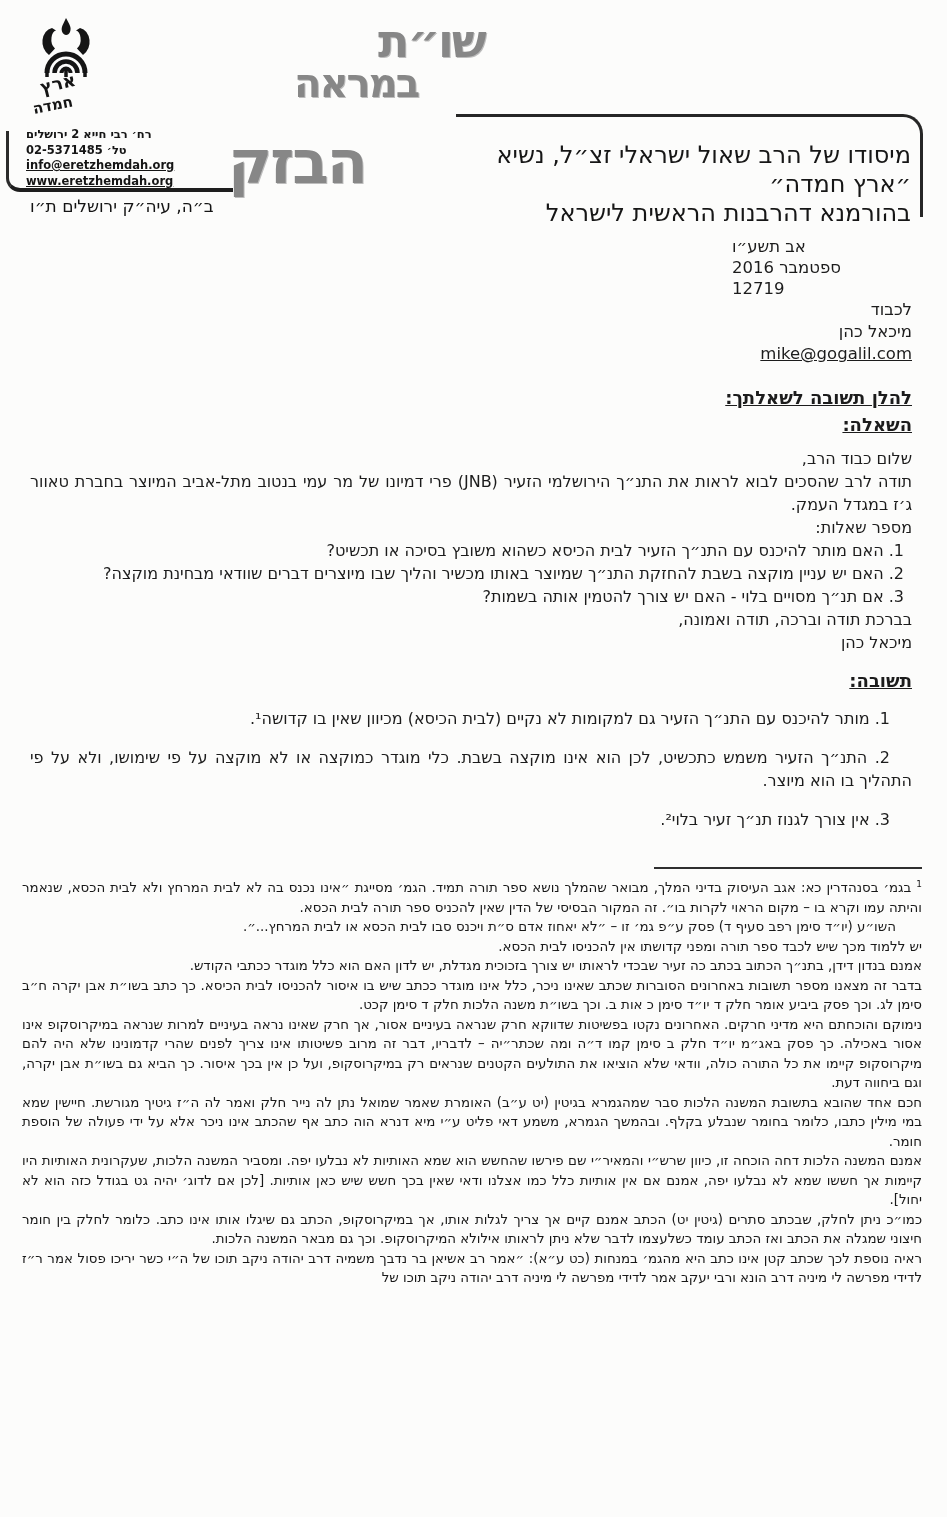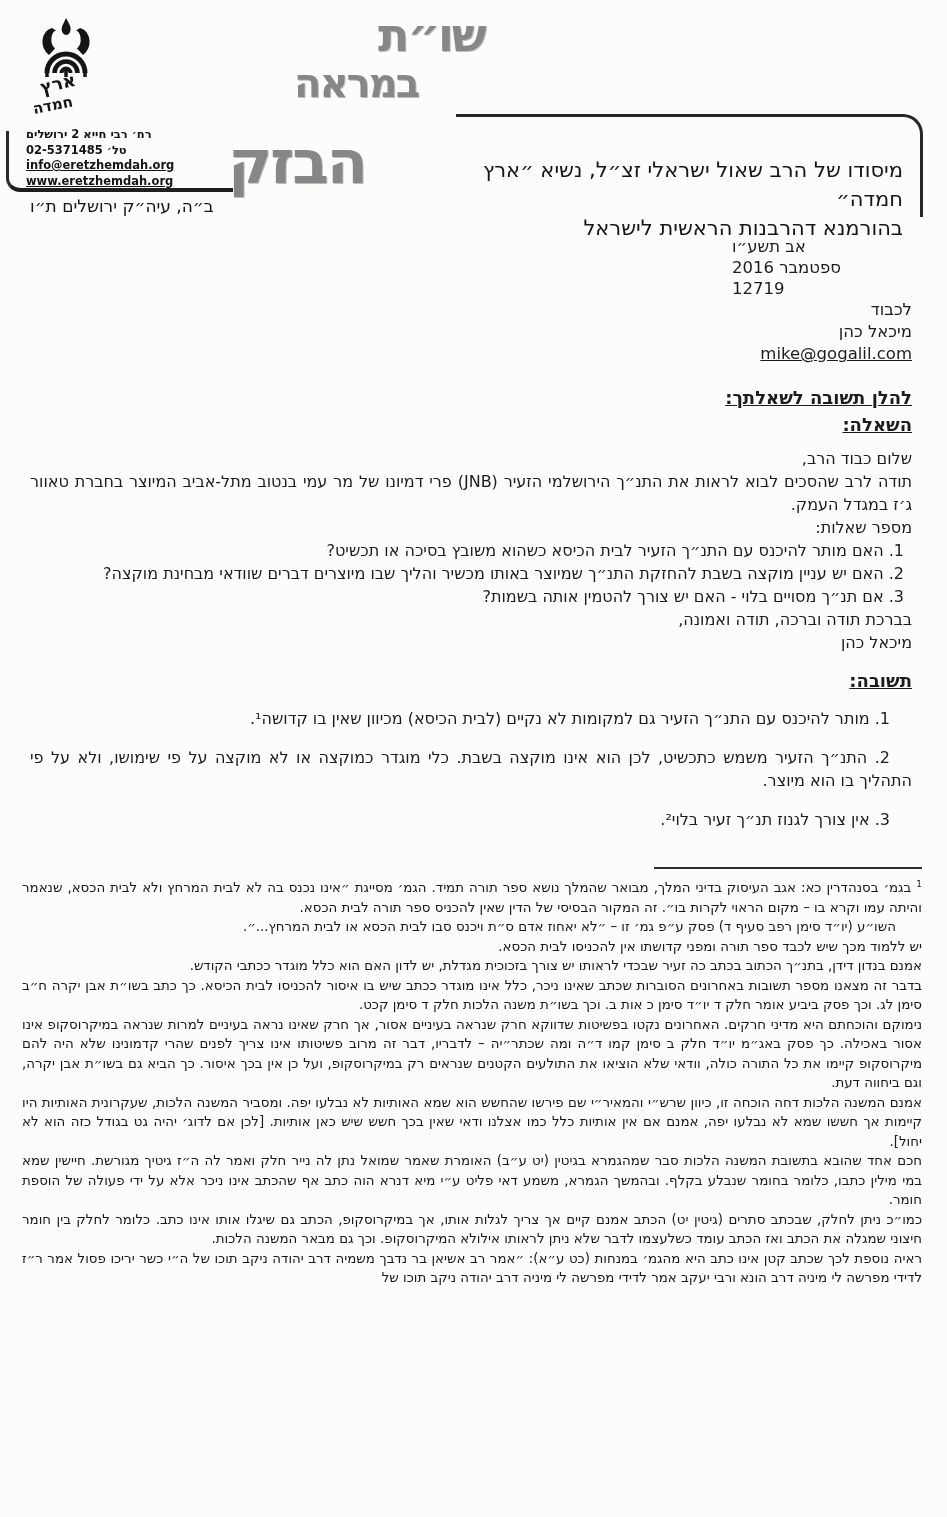--- a/index.html
+++ b/index.html
@@ -16,31 +16,31 @@
   }
   .contact .lnk{text-decoration:underline; direction:ltr; unicode-bidi:embed; display:inline-block;}
   .rule-left{
     position:absolute; left:6px; top:131px; width:224px; height:57px;
     border-left:3px solid #2b2b2b; border-bottom:4px solid #1e1e1e;
     border-bottom-left-radius:14px;
   }
   .bsd{position:absolute; left:30px; top:196px; direction:rtl; font-size:17px; color:#141414;}
   .cal{position:absolute; color:#878787; font-weight:bold; direction:rtl;
        text-shadow:1px 1px 0 #bdbdbd; letter-spacing:-2px; line-height:1;}
-  .cal.t1{left:378px; top:12px; font-size:46px;}
+  .cal.t1{left:378px; top:18px; font-size:46px;}
   .cal.t2{left:294px; top:63px; font-size:40px;}
   .cal.t3{left:228px; top:132px; font-size:60px;}
   .rule-right{
     position:absolute; left:456px; top:114px; width:464px; height:100px;
     border-top:3.5px solid #262626; border-right:3.5px solid #262626;
     border-top-right-radius:20px;
   }
   .subtitle{
-    position:absolute; right:44px; top:141px; width:446px;
-    direction:rtl; text-align:right; font-size:21px; line-height:29px; color:#161616;margin-top:15px;
+    position:absolute; right:36px; top:141px; width:446px;
+    direction:rtl; text-align:right; font-size:24px; line-height:29px; color:#161616;
   }
   
   .main{position:relative; padding:236px 35px 0 30px; direction:rtl;}
   .date-block{direction:rtl; text-align:left; font-size:16.5px; line-height:21px; width:180px;}
   .addressee{text-align:right; font-size:16.5px; line-height:22px;}
   .addressee .lnk{text-decoration:underline; direction:ltr; unicode-bidi:embed; display:inline-block;}
   .hding{font-weight:bold; text-decoration:underline; font-size:18px; text-align:right;}
   .intro-headings{margin-top:22px;}
   .intro-headings .hding + .hding{margin-top:6px;}
   .q-body{margin-top:12px; font-size:16px; line-height:23px; text-align:right;}
@@ -146,20 +146,20 @@
 
   <div class="footer">
     <div class="fn-sep"></div>
     <div class="footnotes">
       <p><sup>1</sup> <span>בגמ׳ בסנהדרין כא: אגב העיסוק בדיני המלך, מבואר שהמלך נושא ספר תורה תמיד. הגמ׳ מסייגת ״אינו נכנס בה לא לבית המרחץ ולא לבית הכסא, שנאמר והיתה עמו וקרא בו – מקום הראוי לקרות בו״. זה המקור הבסיסי של הדין שאין להכניס ספר תורה לבית הכסא.</span></p>
       <p class="indent">השו״ע (יו״ד סימן רפב סעיף ד) פסק ע״פ גמ׳ זו – ״לא יאחוז אדם ס״ת ויכנס סבו לבית הכסא או לבית המרחץ...״.</p>
       <p>יש ללמוד מכך שיש לכבד ספר תורה ומפני קדושתו אין להכניסו לבית הכסא.</p>
       <p>אמנם בנדון דידן, בתנ״ך הכתוב בכתב כה זעיר שבכדי לראותו יש צורך בזכוכית מגדלת, יש לדון האם הוא כלל מוגדר ככתבי הקודש.</p>
       <p>בדבר זה מצאנו מספר תשובות באחרונים הסוברות שכתב שאינו ניכר, כלל אינו מוגדר ככתב שיש בו איסור להכניסו לבית הכיסא. כך כתב בשו״ת אבן יקרה ח״ב סימן לג. וכך פסק ביביע אומר חלק ד יו״ד סימן כ אות ב. וכך בשו״ת משנה הלכות חלק ד סימן קכט.</p>
       <p>נימוקם והוכחתם היא מדיני חרקים. האחרונים נקטו בפשיטות שדווקא חרק שנראה בעיניים אסור, אך חרק שאינו נראה בעיניים למרות שנראה במיקרוסקופ אינו אסור באכילה. כך פסק באג״מ יו״ד חלק ב סימן קמו ד״ה ומה שכתר״יה – לדבריו, דבר זה מרוב פשיטותו אינו צריך לפנים שהרי קדמונינו שלא היה להם מיקרוסקופ קיימו את כל התורה כולה, וודאי שלא הוציאו את התולעים הקטנים שנראים רק במיקרוסקופ, ועל כן אין בכך איסור. כך הביא גם בשו״ת אבן יקרה, וגם ביחווה דעת.</p>
+      <p>חכם אחד שהובא בתשובת המשנה הלכות סבר שמהגמרא בגיטין (יט ע״ב) האומרת שאמר שמואל נתן לה נייר חלק ואמר לה ה״ז גיטיך מגורשת. חיישין שמא במי מילין כתבו, כלומר בחומר שנבלע בקלף. ובהמשך הגמרא, משמע דאי פליט ע״י מיא דנרא הוה כתב אף שהכתב אינו ניכר אלא על ידי פעולה של הוספת חומר.</p>
       <p>אמנם המשנה הלכות דחה הוכחה זו, כיוון שרש״י והמאיר״י שם פירשו שהחשש הוא שמא האותיות לא נבלעו יפה. ומסביר המשנה הלכות, שעקרונית האותיות היו קיימות אך חששו שמא לא נבלעו יפה, אמנם אם אין אותיות כלל כמו אצלנו ודאי שאין בכך חשש שיש כאן אותיות. [לכן אם לדוג׳ יהיה גט בגודל כזה הוא לא יחול].</p>
-      <p>חכם אחד שהובא בתשובת המשנה הלכות סבר שמהגמרא בגיטין (יט ע״ב) האומרת שאמר שמואל נתן לה נייר חלק ואמר לה ה״ז גיטיך מגורשת. חיישין שמא במי מילין כתבו, כלומר בחומר שנבלע בקלף. ובהמשך הגמרא, משמע דאי פליט ע״י מיא דנרא הוה כתב אף שהכתב אינו ניכר אלא על ידי פעולה של הוספת חומר.</p>
       <p>כמו״כ ניתן לחלק, שבכתב סתרים (גיטין יט) הכתב אמנם קיים אך צריך לגלות אותו, אך במיקרוסקופ, הכתב גם שיגלו אותו אינו כתב. כלומר לחלק בין חומר חיצוני שמגלה את הכתב ואז הכתב עומד כשלעצמו לדבר שלא ניתן לראותו אילולא המיקרוסקופ. וכך גם מבאר המשנה הלכות.</p>
       <p>ראיה נוספת לכך שכתב קטן אינו כתב היא מהגמ׳ במנחות (כט ע״א): ״אמר רב אשיאן בר נדבך משמיה דרב יהודה ניקב תוכו של ה״י כשר יריכו פסול אמר ר״ז לדידי מפרשה לי מיניה דרב הונא ורבי יעקב אמר לדידי מפרשה לי מיניה דרב יהודה ניקב תוכו של</p>
     </div>
   </div>
 
 </div>
 
 </body></html>

